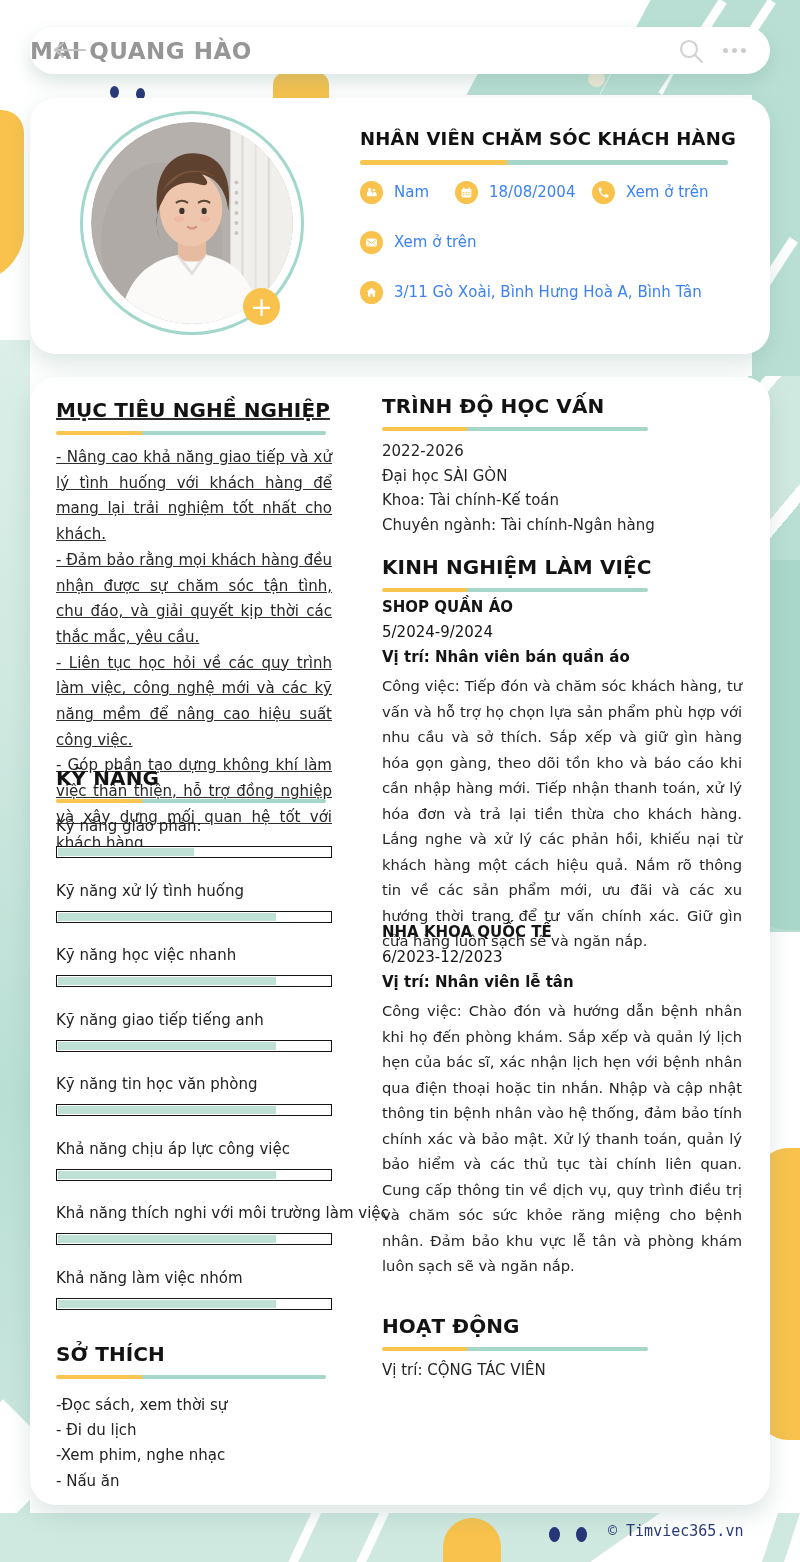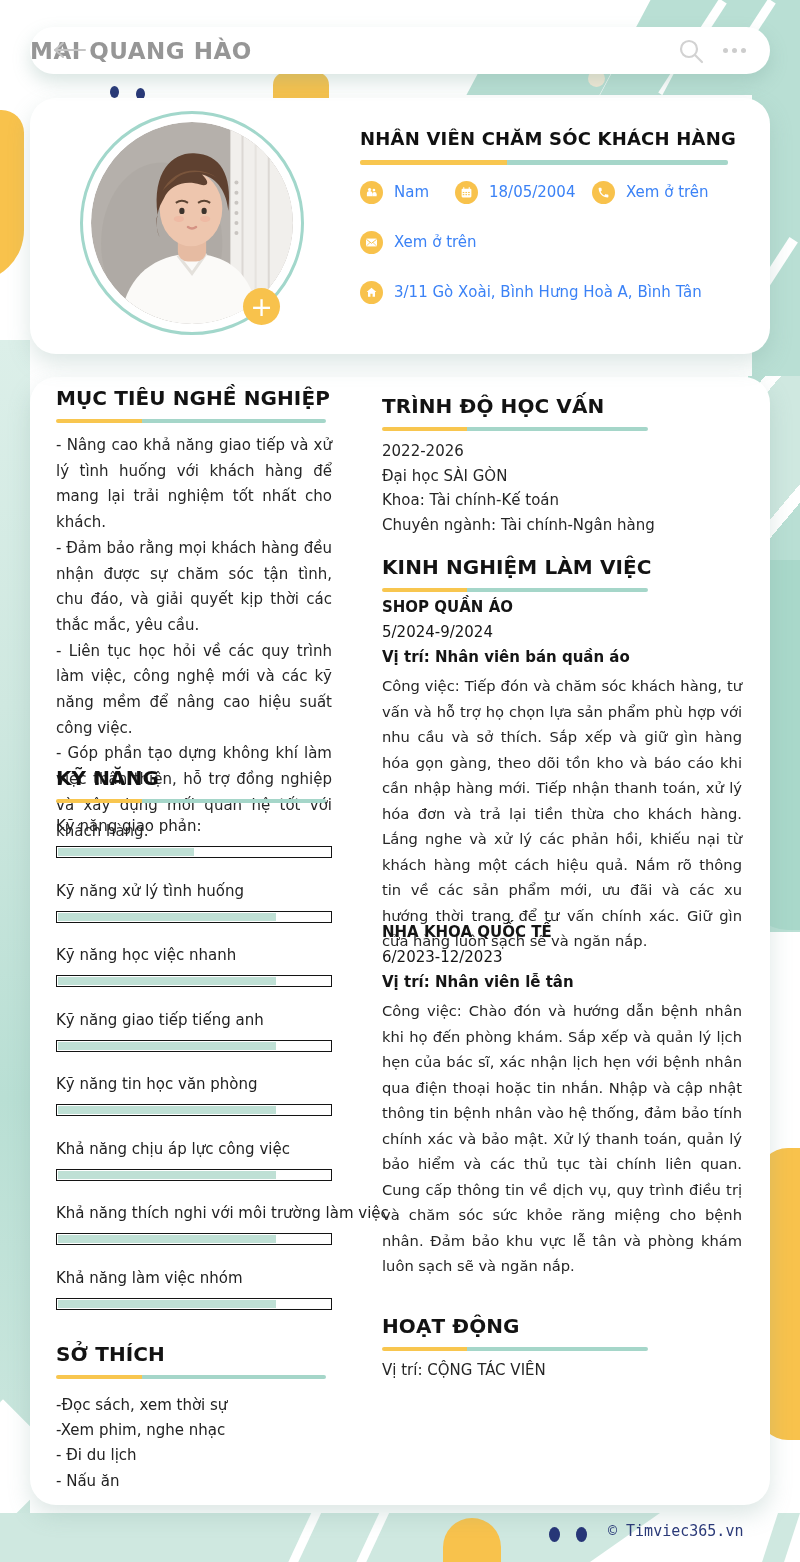--- a/index.html
+++ b/index.html
@@ -69,21 +69,21 @@
   
   .main-card{position:absolute;left:30px;top:377px;width:740px;height:1128px;background:#fff;border-radius:26px;
     box-shadow:0 10px 22px rgba(120,160,150,.25);z-index:3;}
   .col{position:absolute;top:0;height:100%;}
   .col-left{left:26px;width:276px;}
   .col-right{left:352px;width:360px;}
   .sec{position:absolute;left:0;width:100%;}
   .sec h2{font-size:20px;font-weight:700;color:#131313;line-height:26px;letter-spacing:.1px;}
   .sec .underline{margin-top:8px;width:270px;height:4px;border-radius:2px;
     background:linear-gradient(90deg,var(--yellow-line) 0 32%,var(--teal-line) 32% 100%);}
-  .sec-objective{top:8px;}
+  .sec-objective{top:20px;text-decoration:underline;}
   .sec-objective .paras{margin-top:10px;}
   .sec-objective p{font-size:15px;line-height:25.7px;text-align:justify;color:#262626;}
   .sec-skills{top:388px;}
   .skill-rows{margin-top:12px;}
   .skill-row{height:64.5px;}
   .skill-label{font-size:15px;line-height:22px;color:#222;white-space:nowrap;}
   .skill-bar{margin-top:9px;width:276px;height:12px;border:1.4px solid var(--ink);background:#fff;padding:1px;}
   .skill-fill{height:100%;background:var(--bar-fill);}
   .sec-hobbies{top:964px;}
   .hobby-lines{margin-top:14px;}
@@ -221,21 +221,21 @@
             <rect x="5" y="11" width="3" height="2" fill="#F8C24C"></rect>
             <rect x="10" y="11" width="3" height="2" fill="#F8C24C"></rect>
             <rect x="15" y="11" width="3" height="2" fill="#F8C24C"></rect>
             <rect x="5" y="15" width="3" height="2" fill="#F8C24C"></rect>
             <rect x="10" y="15" width="3" height="2" fill="#F8C24C"></rect>
             <rect x="15" y="15" width="3" height="2" fill="#F8C24C"></rect>
             <rect x="6" y="2" width="2" height="4" rx="1"></rect>
             <rect x="16" y="2" width="2" height="4" rx="1"></rect>
           </svg>
       </span>
-      <span class="info-text" style="left:459px;">18/05/2004</span>
+      <span class="info-text" style="left:459px;">18/08/2004</span>
       <span class="info-icon" style="left:562px;">
         <svg viewBox="0 0 24 24">
             <path d="M6.6 10.8c1.5 2.9 3.8 5.2 6.7 6.7l2.2-2.2c.3-.3.7-.4 1-.2 1.1.4 2.3.6 3.5.6.6 0 1 .4 1 1V20c0 .6-.4 1-1 1C10.6 21 3 13.4 3 4c0-.6.4-1 1-1h3.3c.6 0 1 .4 1 1 0 1.2.2 2.4.6 3.5.1.3 0 .7-.2 1L6.6 10.8z"></path>
           </svg>
       </span>
       <span class="info-text" style="left:596px;">Xem ở trên</span>
     </div>
 
     <div class="info-row" style="top:133px;">
       <span class="info-icon" style="left:330px;">
@@ -326,22 +326,22 @@
               </div>
             </div>
           </div>
       </div>
 
       <div class="sec sec-hobbies">
         <h2>SỞ THÍCH</h2>
         <div class="underline"></div>
         <div class="hobby-lines">
             <div>-Đọc sách, xem thời sự</div>
+            <div>- Đi du lịch</div>
             <div>-Xem phim, nghe nhạc</div>
-            <div>- Đi du lịch</div>
             <div>- Nấu ăn</div>
           </div>
       </div>
 
     </div>
     <div class="col col-right">
 
       <div class="sec sec-edu">
         <h2>TRÌNH ĐỘ HỌC VẤN</h2>
         <div class="underline"></div>

